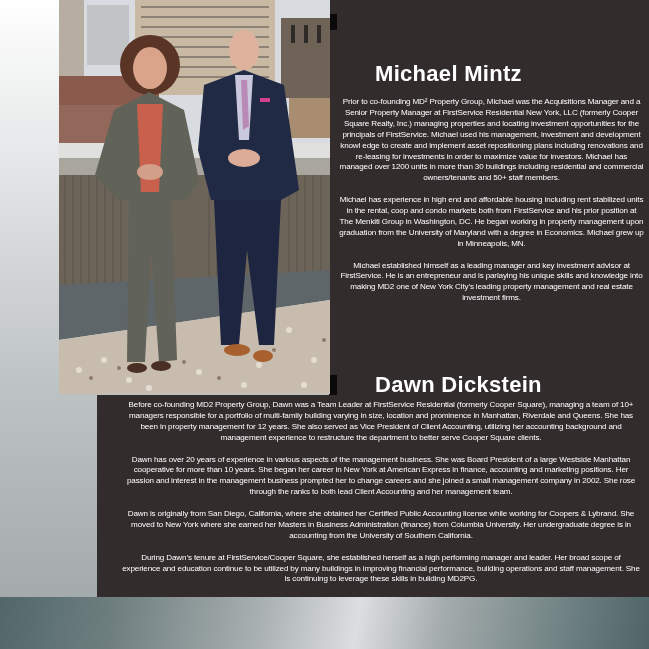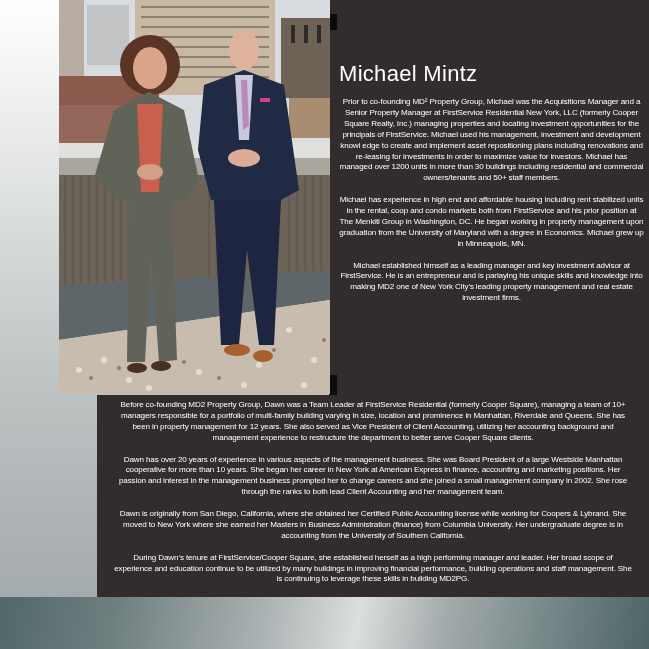--- a/index.html
+++ b/index.html
@@ -74,35 +74,35 @@
 
     
     .name {
       position: absolute;
       color: #ffffff;
       font-size: 22px;
       letter-spacing: 0.3px;
       white-space: nowrap;
       font-weight: 300;
     }
-    .name .first { font-weight: normal; }
-    .name .last { font-weight: normal; margin-top: 40px; }
+    .name .first { font-weight: bold; margin-left: 36px; }
+    .name .last { font-weight: bold; margin-top: 40px; }
     .name-michael { left: 339px; top: 61px; }
     .name-dawn { left: 339px; top: 372px; }
 
     .bio {
       position: absolute;
       color: #ffffff;
       font-size: 8.1px;
       line-height: 10.9px;
       letter-spacing: -0.15px;
     }
     .bio p { margin: 0 0 10.9px 0; text-align: center; }
     .bio-michael { left: 339px; top: 97px; width: 305px; }
-    .bio-dawn { left: 114px; top: 400px; width: 518px; }
+    .bio-dawn { left: 122px; top: 400px; width: 518px; }
   </style>
 </head>
 <body>
 
 <div class="page">
 
   <div class="panel-top"></div>
   <div class="panel-bottom"></div>
   <div class="bottom-band"></div>
   <div class="black-tab"></div>
@@ -207,20 +207,24 @@
   <div class="name name-michael">
     <span class="first">Michael</span>
     <span class="last">Mintz</span>
   </div>
   <div class="bio bio-michael">
     <p>Prior to co-founding MD² Property Group, Michael was the Acquisitions Manager and a Senior Property Manager at FirstService Residential New York, LLC (formerly Cooper Square Realty, Inc.) managing properties and locating investment opportunities for the principals of FirstService. Michael used his management, investment and development knowl edge to create and implement asset repositioning plans including renovations and re-leasing for investments in order to maximize value for investors. Michael has managed over 1200 units in more than 30 buildings including residential and commercial owners/tenants and 50+ staff members.</p>
     <p>Michael has experience in high end and affordable housing including rent stabilized units in the rental, coop and condo markets both from FirstService and his prior position at The Menkiti Group in Washington, DC.  He began working in property management upon graduation from the University of Maryland with a degree in Economics. Michael grew up in Minneapolis, MN.</p>
     <p>Michael established himself as a leading manager and key investment advisor at FirstService.  He is an entrepreneur and is parlaying his unique skills and knowledge into making MD2 one of New York City’s leading property management and real estate investment firms.</p>
   </div>
 
+  <div class="name name-dawn">
+    <span class="first">Dawn</span>
+    <span class="last">Dickstein</span>
+  </div>
   <div class="bio bio-dawn">
     <p>Before co-founding MD2 Property Group, Dawn was a Team Leader at FirstService Residential (formerly Cooper Square), managing a team of 10+ managers responsible for a  portfolio of multi-family building varying in size, location and prominence in Manhattan, Riverdale and Queens.  She has been in property management for 12 years.  She also served as Vice President of Client Accounting, utilizing her accounting background and management experience to restructure the department to better serve Cooper Square clients.</p>
     <p>Dawn has over 20 years of experience in various aspects of the management business.  She was Board President of a large Westside Manhattan cooperative for more than 10 years.  She began her career in New York at American Express in finance, accounting and marketing positions.  Her passion and interest in the management business prompted her to change careers and she joined a small management company in 2002. She rose through the ranks to both lead Client Accounting and her management team.</p>
     <p>Dawn is originally from San Diego, California, where she obtained her Certified Public Accounting license while working for Coopers &amp; Lybrand.  She moved to New York where she earned her Masters in Business Administration (finance) from Columbia University.  Her undergraduate degree is in accounting from the University of Southern California.</p>
     <p>During Dawn’s tenure at FirstService/Cooper Square, she established herself as a high performing manager and leader.  Her broad scope of experience and education continue to be utilized by many buildings in improving financial performance, building operations and staff management.  She is continuing to leverage these skills in building MD2PG.</p>
   </div>
 
 </div>
 
 </body></html>

